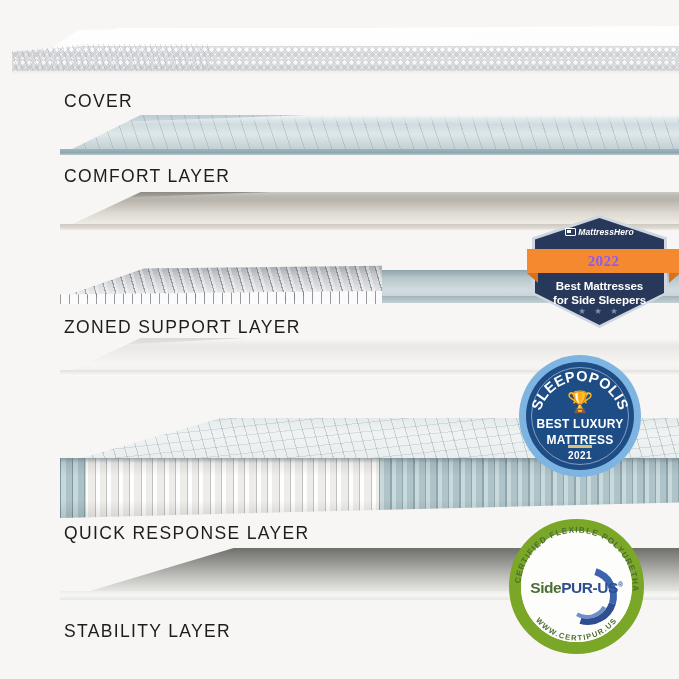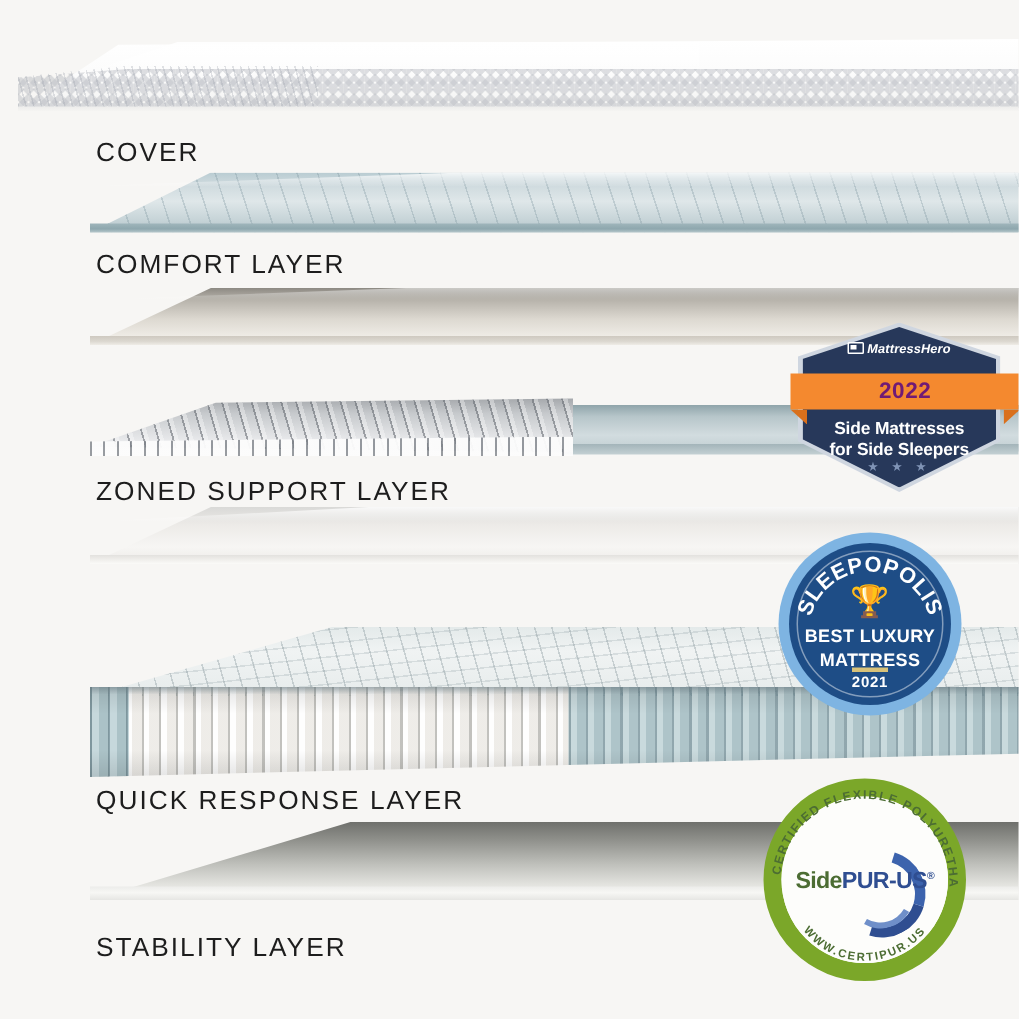--- a/index.html
+++ b/index.html
@@ -426,24 +426,25 @@
     clip-path: polygon(0 0, 100% 0, 0 100%);
   }
   .badge-hero .year {
     position: absolute;
     left: -5px;
     top: 34px;
     width: 153px;
     height: 24px;
     line-height: 24px;
     text-align: center;
-    color: #701a75;
+    color: #8b5cf6;
     font-size: 15px;
     font-weight: 700;
     letter-spacing: .4px;
+    font-family: Liberation Serif, serif;
   }
   .badge-hero .hero-title {
     position: absolute;
     left: 0;
     top: 64px;
     width: 100%;
     text-align: center;
     color: #ffffff;
     font-size: 11.6px;
     font-weight: 700;
@@ -650,21 +651,21 @@
   <div class="badge-hero">
     <div class="hexwrap">
       <div class="hex-outer"></div>
       <div class="hex-inner"></div>
       <div class="hero-logo">
         <span class="bedicon"></span><span>MattressHero</span>
       </div>
       <div class="ribbon"></div>
       <div class="year">2022</div>
       <div class="hero-title">
-        <div>Side Mattresses</div>
+        <div>Best Mattresses</div>
         <div>for Side Sleepers</div>
       </div>
       <div class="stars">★ ★ ★</div>
     </div>
   </div>
 
   <div class="badge-sleep">
     <div class="disc">
       <div class="ring"></div>
       <svg class="arc" width="108" height="108" viewBox="0 0 108 108">

